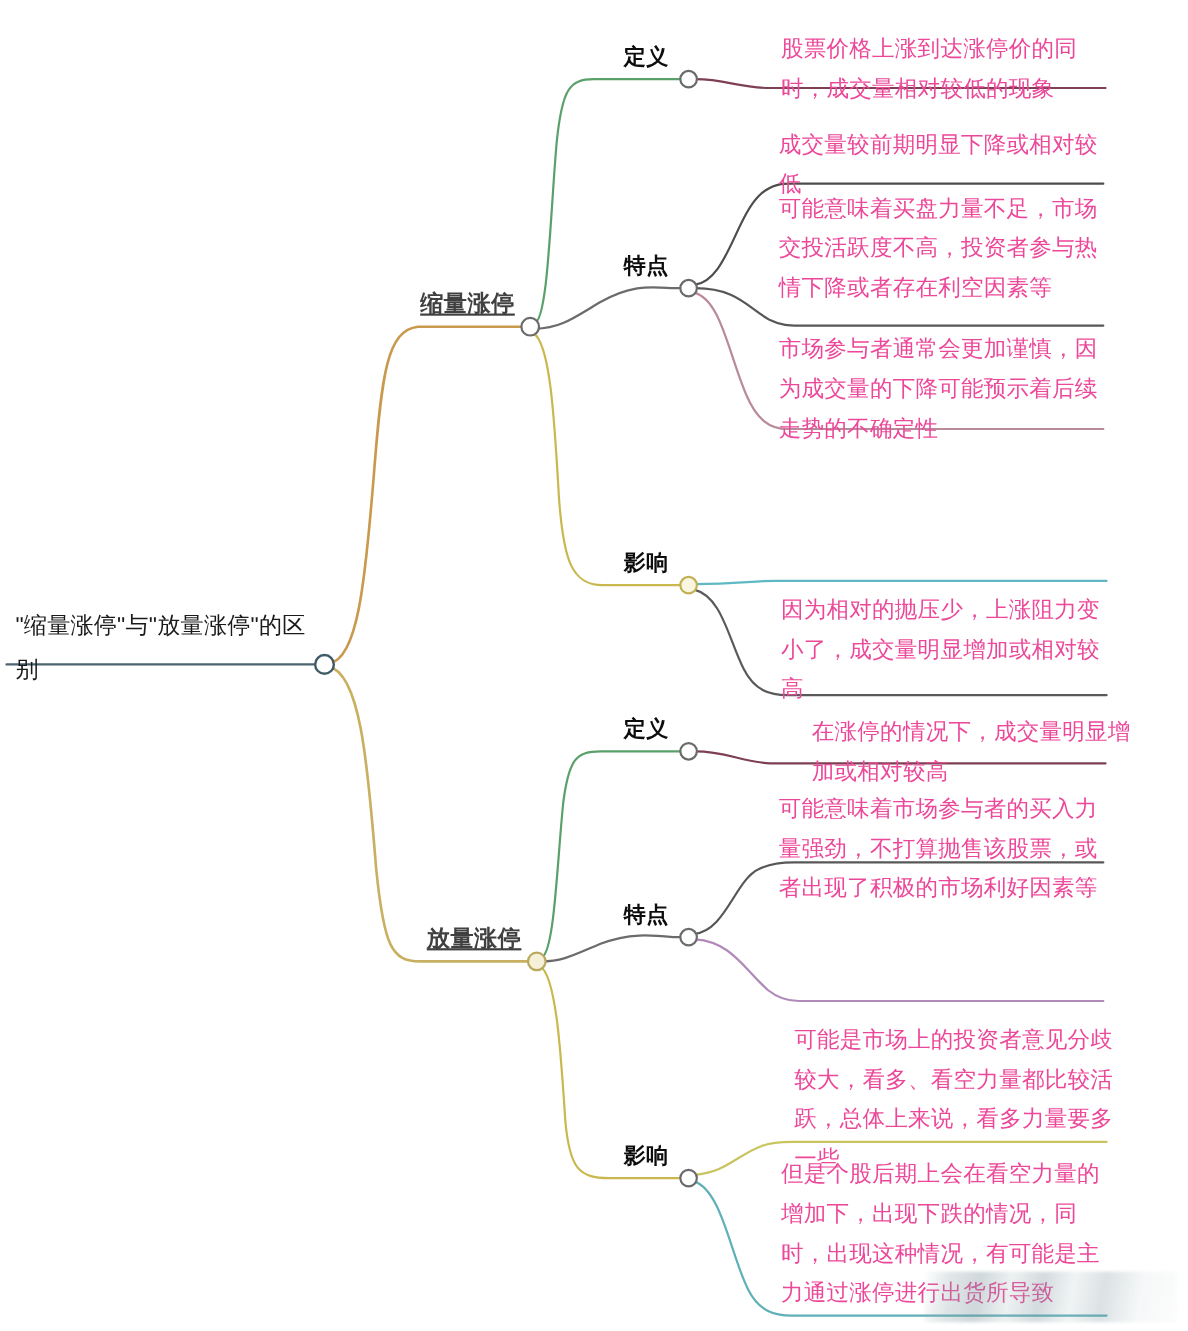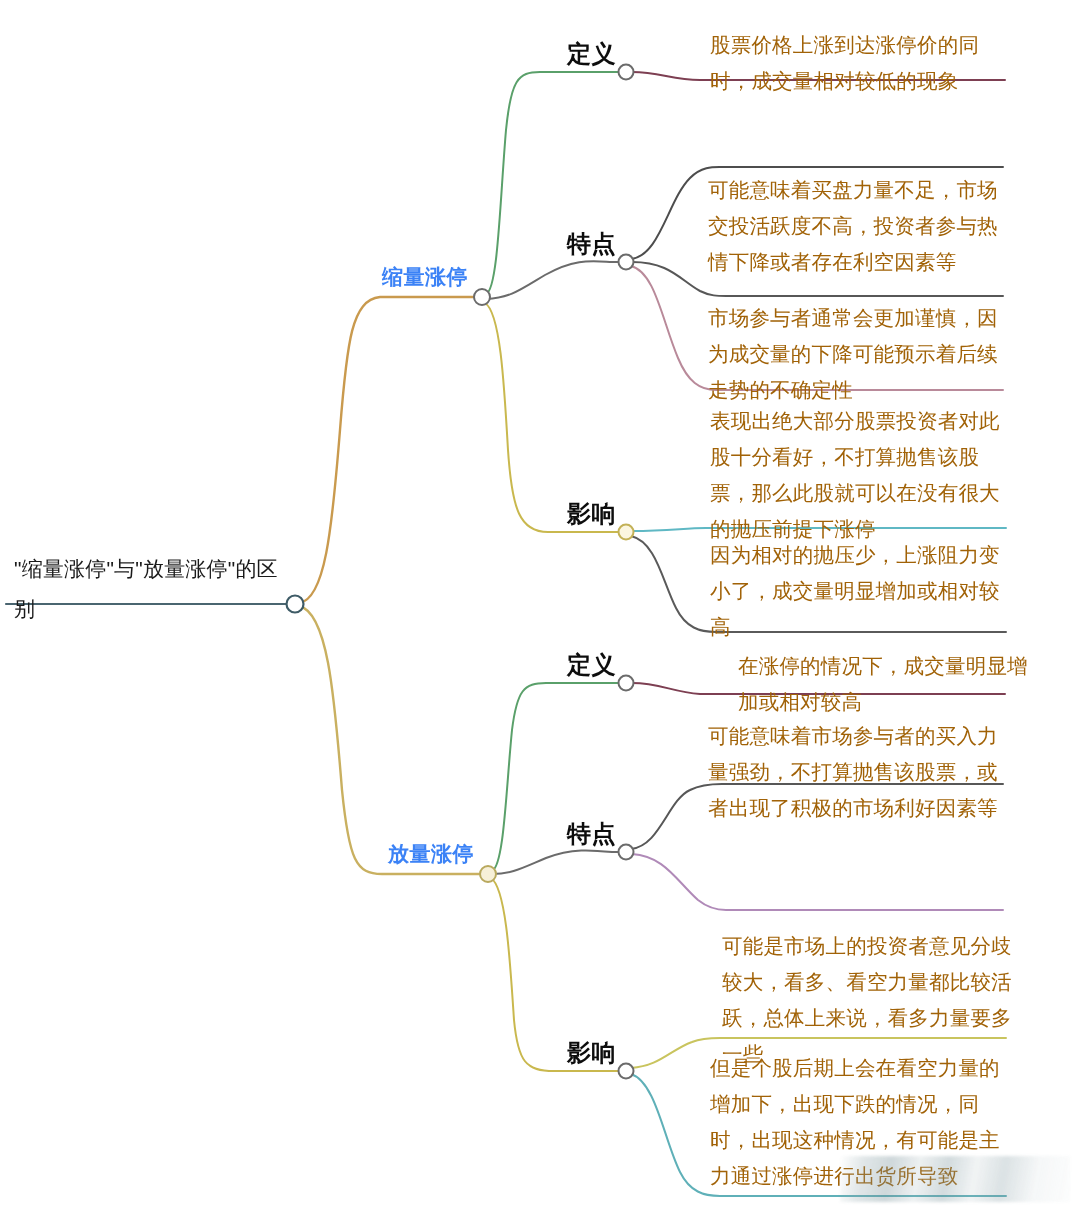--- a/index.html
+++ b/index.html
@@ -35,32 +35,33 @@
     top: 549px;
     width: 268px;
     font-size: 21px;
     line-height: 40px;
     color: #1a1a1a;
     letter-spacing: 0.2px;
   }
   .branch-label {
     font-size: 21px;
     font-weight: bold;
-    color: #3b82f6;
+    color: #404040;
     letter-spacing: 0.5px;
+    text-decoration: underline;
   }
   .sub-label {
-    font-size: 24px;
+    font-size: 20px;
     font-weight: bold;
     color: #0d0d0d;
     letter-spacing: 0.5px;
   }
   .leaf {
     position: absolute;
-    color: #a16207;
+    color: #ec4899;
     font-size: 20.5px;
     line-height: 36px;
     letter-spacing: 0.2px;
     white-space: pre-line;
   }
   .watermark {
     position: absolute;
     right: 10px;
     bottom: 8px;
     width: 230px;
@@ -137,24 +138,24 @@
   <div class="root-label">"缩量涨停"与"放量涨停"的区别</div>
 
   <div class="node-label branch-label" style="left:382px; top:266px;">缩量涨停</div>
 
   <div class="node-label sub-label" style="left:567px; top:42px;">定义</div>
   <div class="node-label sub-label" style="left:567px; top:232px;">特点</div>
   <div class="node-label sub-label" style="left:567px; top:502px;">影响</div>
 
   <div class="leaf" style="left:710px; top:27px; width:296px;">股票价格上涨到达涨停价的同时，成交量相对较低的现象</div>
 
+  <div class="leaf" style="left:708px; top:114px; width:298px;">成交量较前期明显下降或相对较低</div>
   <div class="leaf" style="left:708px; top:172px; width:298px;">可能意味着买盘力量不足，市场交投活跃度不高，投资者参与热情下降或者存在利空因素等</div>
   <div class="leaf" style="left:708px; top:300px; width:298px;">市场参与者通常会更加谨慎，因为成交量的下降可能预示着后续走势的不确定性</div>
 
-  <div class="leaf" style="left:710px; top:403px; width:296px;">表现出绝大部分股票投资者对此股十分看好，不打算抛售该股票，那么此股就可以在没有很大的抛压前提下涨停</div>
   <div class="leaf" style="left:710px; top:537px; width:296px;">因为相对的抛压少，上涨阻力变小了，成交量明显增加或相对较高</div>
 
   <div class="node-label branch-label" style="left:388px; top:843px;">放量涨停</div>
 
   <div class="node-label sub-label" style="left:567px; top:653px;">定义</div>
   <div class="node-label sub-label" style="left:567px; top:822px;">特点</div>
   <div class="node-label sub-label" style="left:567px; top:1041px;">影响</div>
 
   <div class="leaf" style="left:710px; top:648px; width:296px;margin-left:28px;">在涨停的情况下，成交量明显增加或相对较高</div>
 

